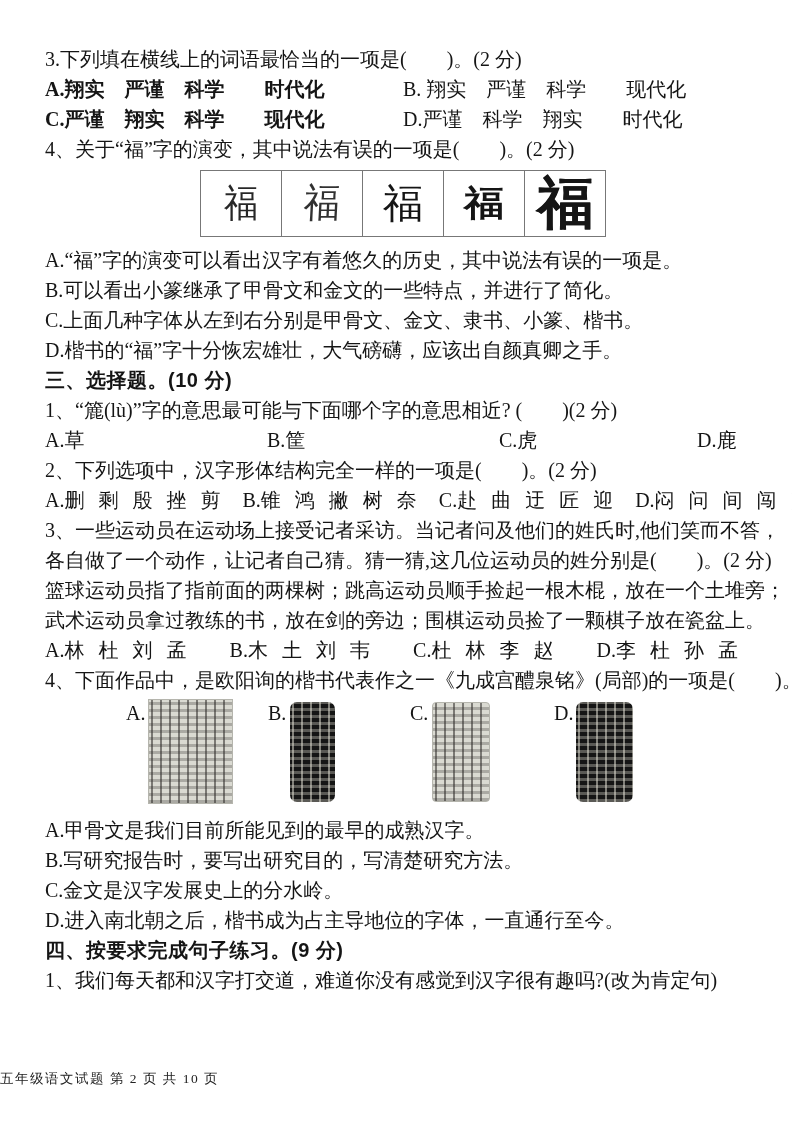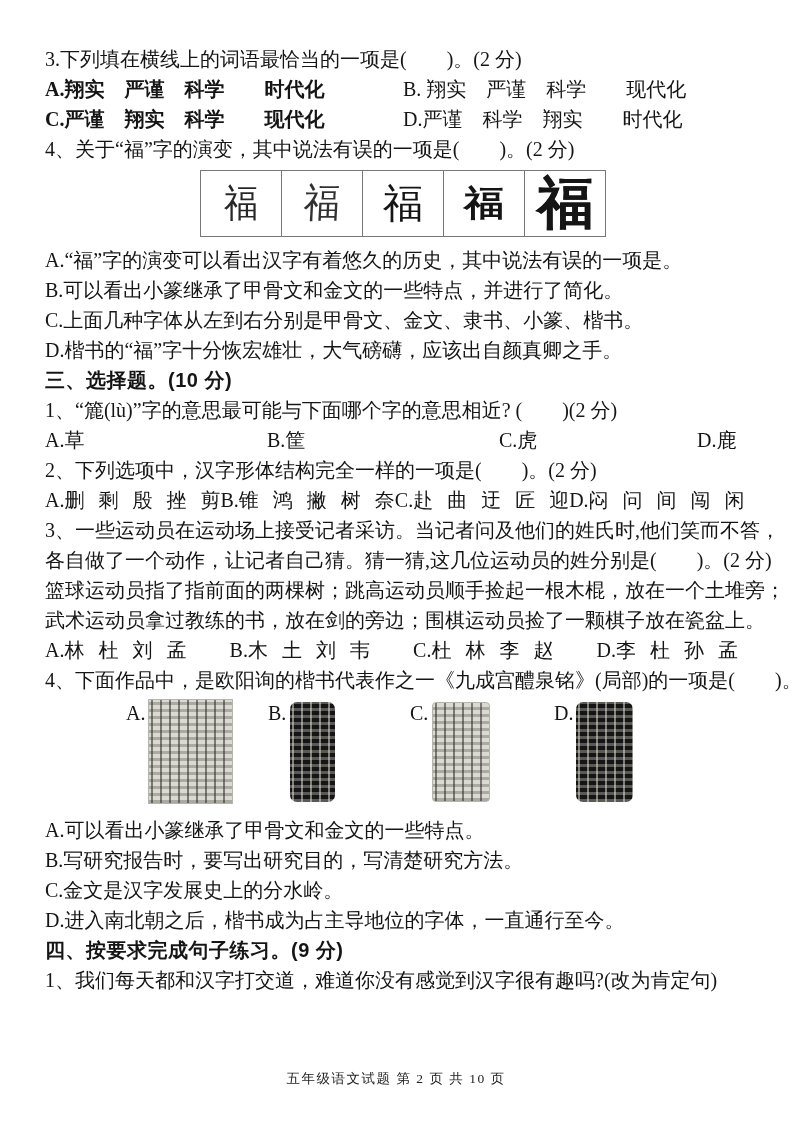--- a/index.html
+++ b/index.html
@@ -10,21 +10,21 @@
   }
   .page{position:relative;width:792px;height:1122px;box-sizing:border-box;
     padding:44px 54px 0 45px;font-size:20px;}
   .line{line-height:30px;height:30px;white-space:nowrap;}
   .heading{font-weight:bold;font-family:"Liberation Sans","DejaVu Sans",sans-serif;
     letter-spacing:.5px;}
   
   .row2{display:flex;line-height:30px;height:30px;white-space:nowrap;}
   .row2 .half{width:358px;flex:0 0 auto;font-weight:bold;}
   
-  .row4{display:flex;justify-content:space-between;line-height:30px;height:30px;white-space:nowrap;}
+  .row4{display:flex;justify-content:space-between;line-height:30px;height:30px;white-space:nowrap;gap:22px;}
   .row4g{display:flex;line-height:30px;height:30px;white-space:nowrap;}
   .row4g .c1{width:222px;flex:0 0 auto;}
   .row4g .c2{width:232px;flex:0 0 auto;font-family:Liberation Serif, serif;}
   .row4g .c3{width:198px;flex:0 0 auto;}
   .ws{word-spacing:9px;}
   
   .fu-table{display:flex;margin:6px 0 8px 155px;}
   .fu-cell{width:82px;height:67px;border:1px solid #777;margin-left:-1px;
     display:flex;align-items:center;justify-content:center;background:#fff;box-sizing:border-box;}
   .fu-cell:first-child{margin-left:0;}
@@ -50,21 +50,21 @@
       repeating-linear-gradient(90deg, rgba(235,233,220,0) 0 2px, rgba(235,233,220,.5) 2px 4px, rgba(235,233,220,0) 4px 9px),
       repeating-linear-gradient(0deg, rgba(235,233,220,.32) 0 3px, rgba(235,233,220,0) 3px 7px);
     border-radius:7px;
   }
   .tb{width:45px;height:100px;margin-top:3px;}
   .lb{margin-left:35px;}
   .tc{width:58px;height:100px;margin-top:3px;border-radius:4px;}
   .lc{margin-left:75px;}
   .td{width:57px;height:100px;margin-top:3px;}
   .ld{margin-left:64px;}
-  .footer{position:absolute;left:0;right:0;top:1070px;text-align:center;
+  .footer{position:absolute;left:0;right:0;top:1070px;text-align:left;
     font-size:13.5px;letter-spacing:1.5px;color:#222;}
 </style>
 </head>
 <body>
 
 <div class="page">
 
   <div class="line">3.下列填在横线上的词语最恰当的一项是(　　)。(2 分)</div>
   <div class="row2">
     <span class="half">A.翔实　严谨　科学　　时代化</span>
@@ -135,21 +135,21 @@
     <span class="callig-lbl ta-l" style="margin-left:81px;width:22px">A.</span>
     <div class="thumb thumb-light" style="width:85px;height:105px;"></div>
     <span class="callig-lbl lb">B.</span>
     <div class="thumb thumb-dark tb"></div>
     <span class="callig-lbl lc">C.</span>
     <div class="thumb thumb-light tc"></div>
     <span class="callig-lbl ld">D.</span>
     <div class="thumb thumb-dark td"></div>
   </div>
 
-  <div class="line">A.可以看出小篆继承了甲骨文和金文的一些特点。</div>
+  <div class="line">A.甲骨文是我们目前所能见到的最早的成熟汉字。</div>
   <div class="line">B.写研究报告时，要写出研究目的，写清楚研究方法。</div>
   <div class="line">C.金文是汉字发展史上的分水岭。</div>
   <div class="line">D.进入南北朝之后，楷书成为占主导地位的字体，一直通行至今。</div>
 
   <div class="line heading">四、按要求完成句子练习。(9 分)</div>
   <div class="line">1、我们每天都和汉字打交道，难道你没有感觉到汉字很有趣吗?(改为肯定句)</div>
 
   <div class="footer">五年级语文试题 第 2 页 共 10 页</div>
 </div>
 

